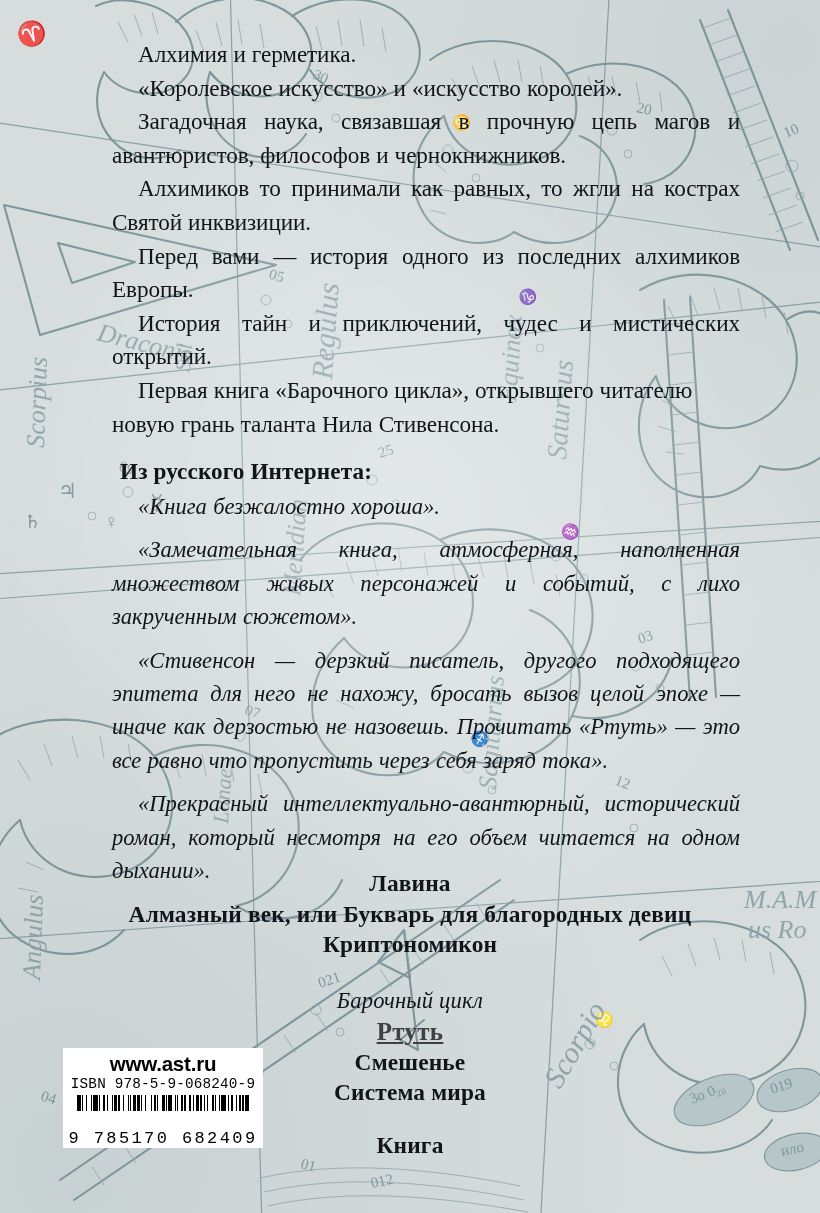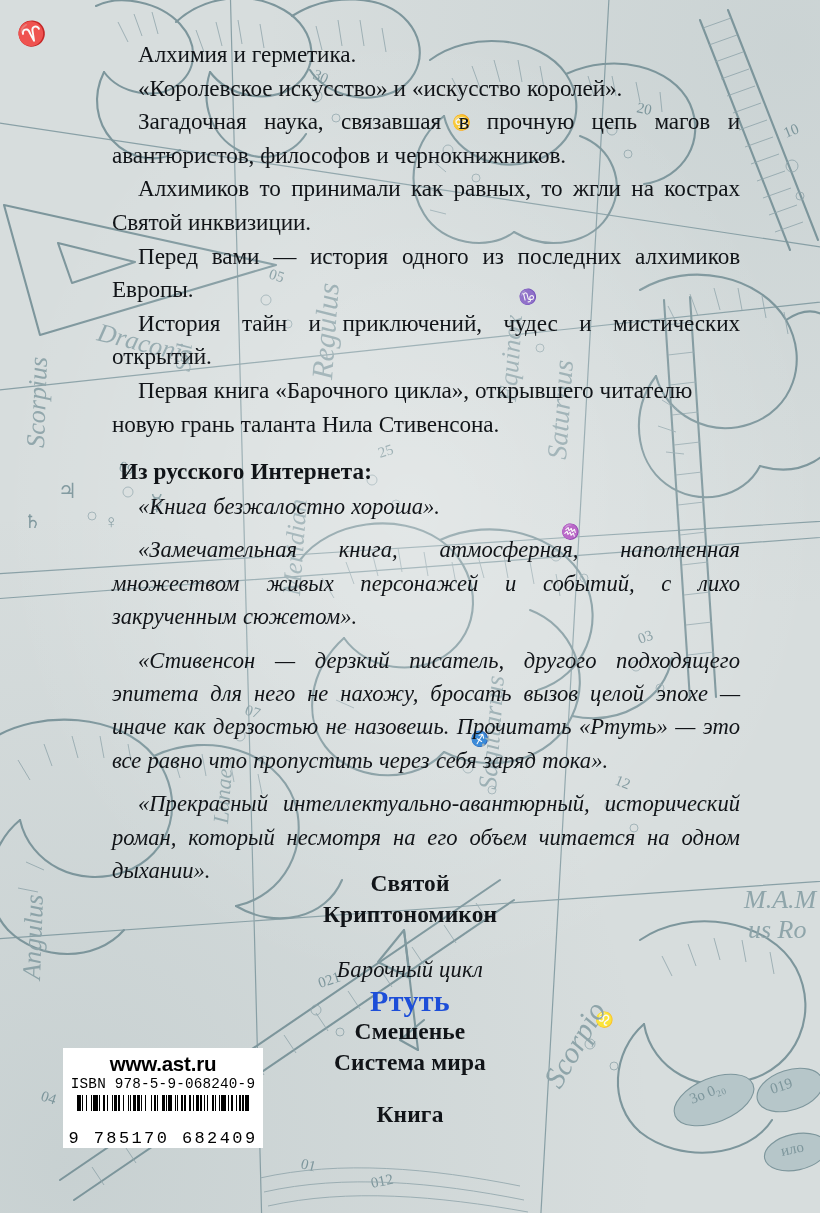--- a/index.html
+++ b/index.html
@@ -112,25 +112,26 @@
     letter-spacing: 0.15px;
   }
   .series-label {
     margin-top: 26px;
     font-size: 22.6px;
     line-height: 30px;
     font-style: italic;
     font-weight: normal;
   }
   .bl-accent {
-    font-size: 30px;
+    font-size: 25px;
     line-height: 31px;
     font-weight: bold;
-    color: #1d4ed8;
+    color: #404040;
     letter-spacing: 0.3px;
+    text-decoration: underline;
   }
   .bl-spacer { height: 22px; }
 
   
   #barcode-block {
     position: absolute;
     left: 63px;
     top: 1048px;
     width: 200px;
     height: 100px;
@@ -499,21 +500,22 @@
       <p class="para">Алхимия и герметика.</p>
       <p class="para">«Королевское искусство» и «искусство королей».</p>
       <p class="para">Загадочная наука, связавшая в прочную цепь магов и авантюристов, философов и чернокнижников.</p>
       <p class="para">Алхимиков то принимали как равных, то жгли на кострах Святой инквизиции.</p>
       <p class="para">Перед вами — история одного из последних алхимиков Европы.</p>
       <p class="para">История тайн и приключений, чудес и мистических открытий.</p>
       <p class="para">Первая книга «Барочного цикла», открывшего читателю новую грань таланта Нила Стивенсона.</p>
     </div>
 
     <div id="booklist">
-      <div class="bl-line">Святой</div>
+      <div class="bl-line">Лавина</div>
+      <div class="bl-line">Алмазный век, или Букварь для благородных девиц</div>
       <div class="bl-line">Криптономикон</div>
 
       <div class="bl-line series-label">Барочный цикл</div>
       <div class="bl-accent">Ртуть</div>
       <div class="bl-line">Смешенье</div>
       <div class="bl-line">Система мира</div>
 
       <div class="bl-spacer"></div>
       <div class="bl-line">Книга</div>
     </div>

